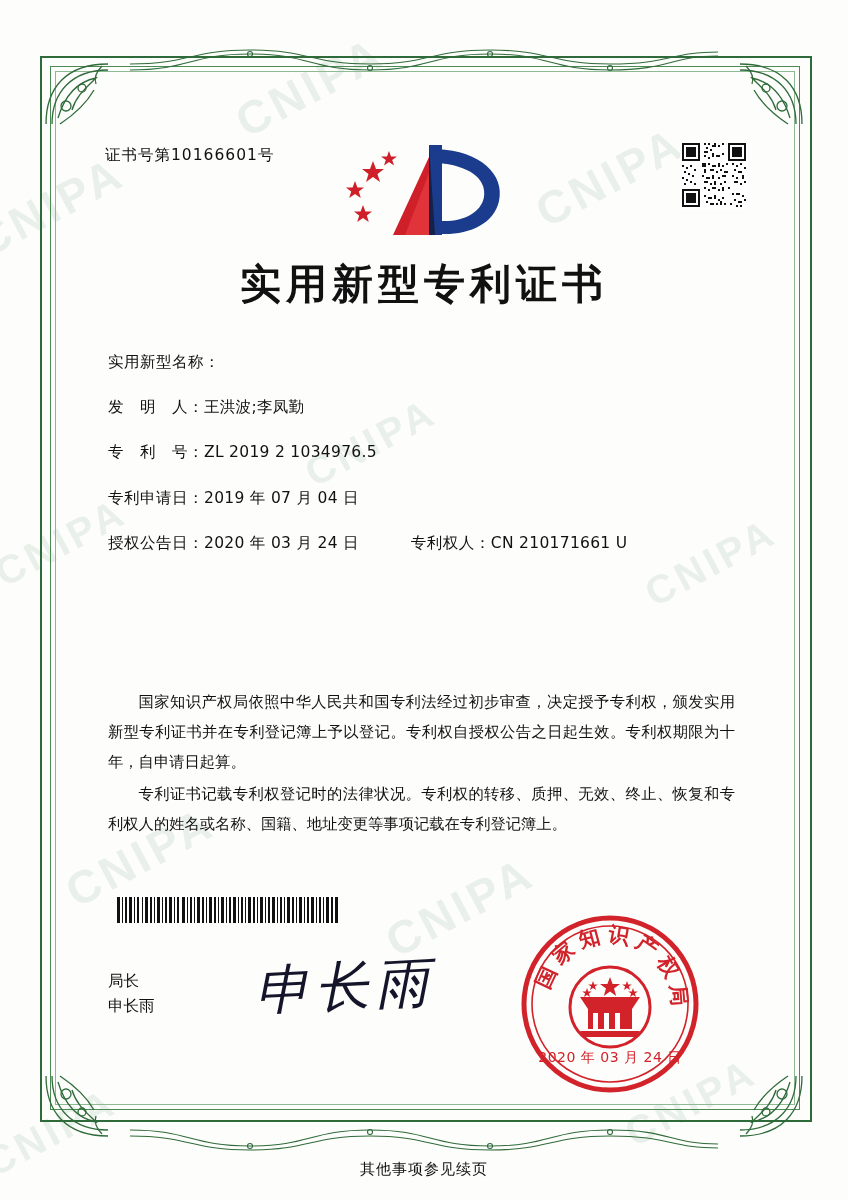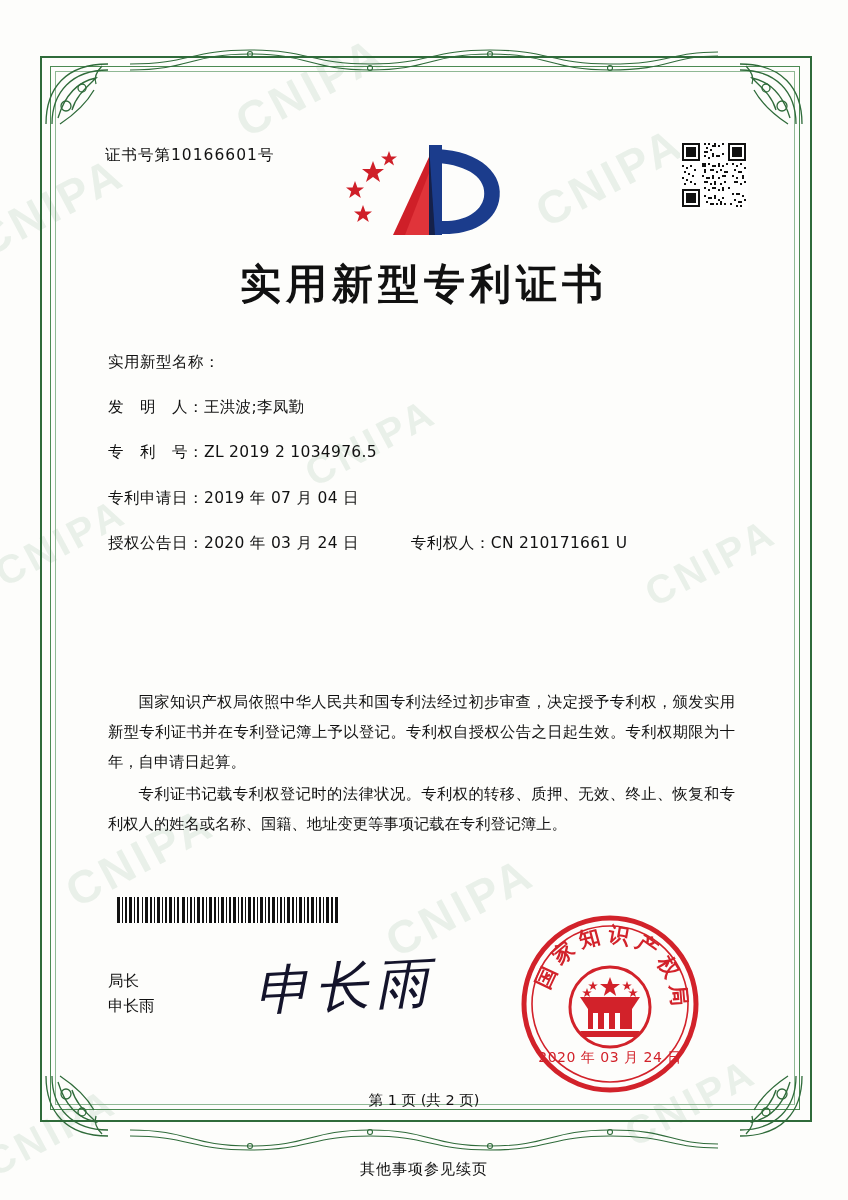--- a/index.html
+++ b/index.html
@@ -608,17 +608,16 @@
         <defs>
           <path id="sealArc" d="M93,93 m-62,0 a62,62 0 1,1 124,0" fill="none"></path>
         </defs>
         <text font-family="DejaVu Sans, sans-serif" font-size="21" font-weight="700" fill="#d2222a" letter-spacing="6">
           <textPath href="#sealArc" startOffset="7%">国家知识产权局</textPath>
         </text>
       </svg>
     </div>
     <div class="seal-date">2020 年 03 月 24 日</div>
 
-    <div class="page-num">第 1 页 (共 2 页)</div>
   </div>
 
   <div class="footnote">其他事项参见续页</div>
 </div>
 
 </body></html>

